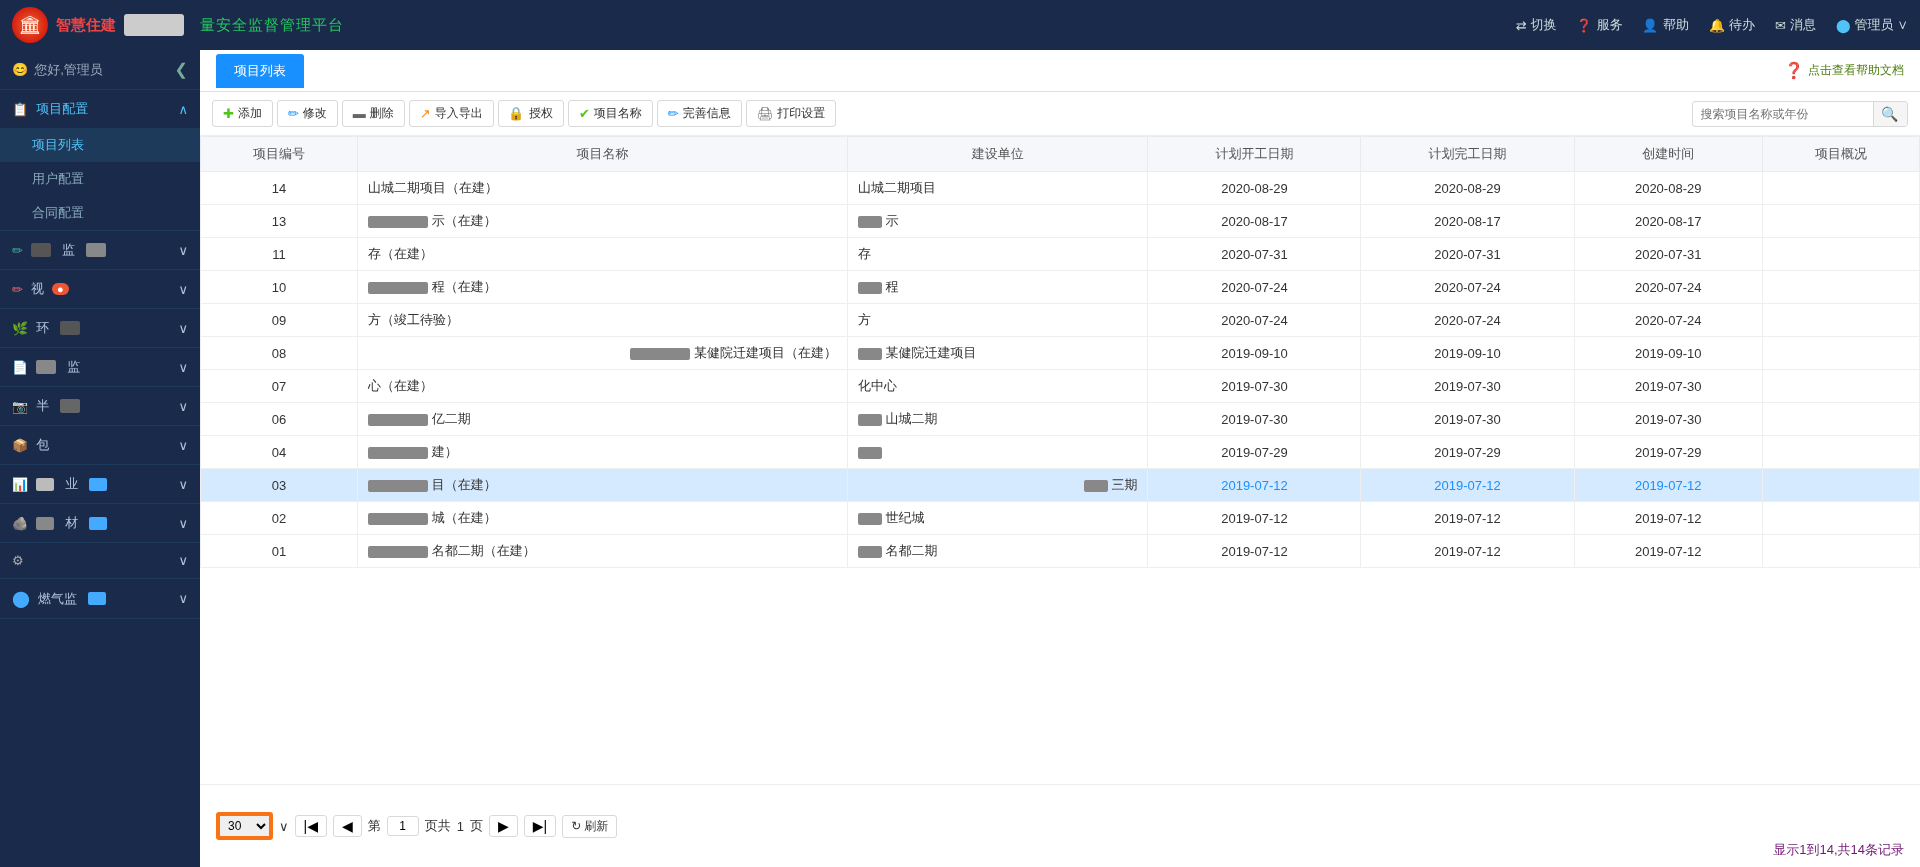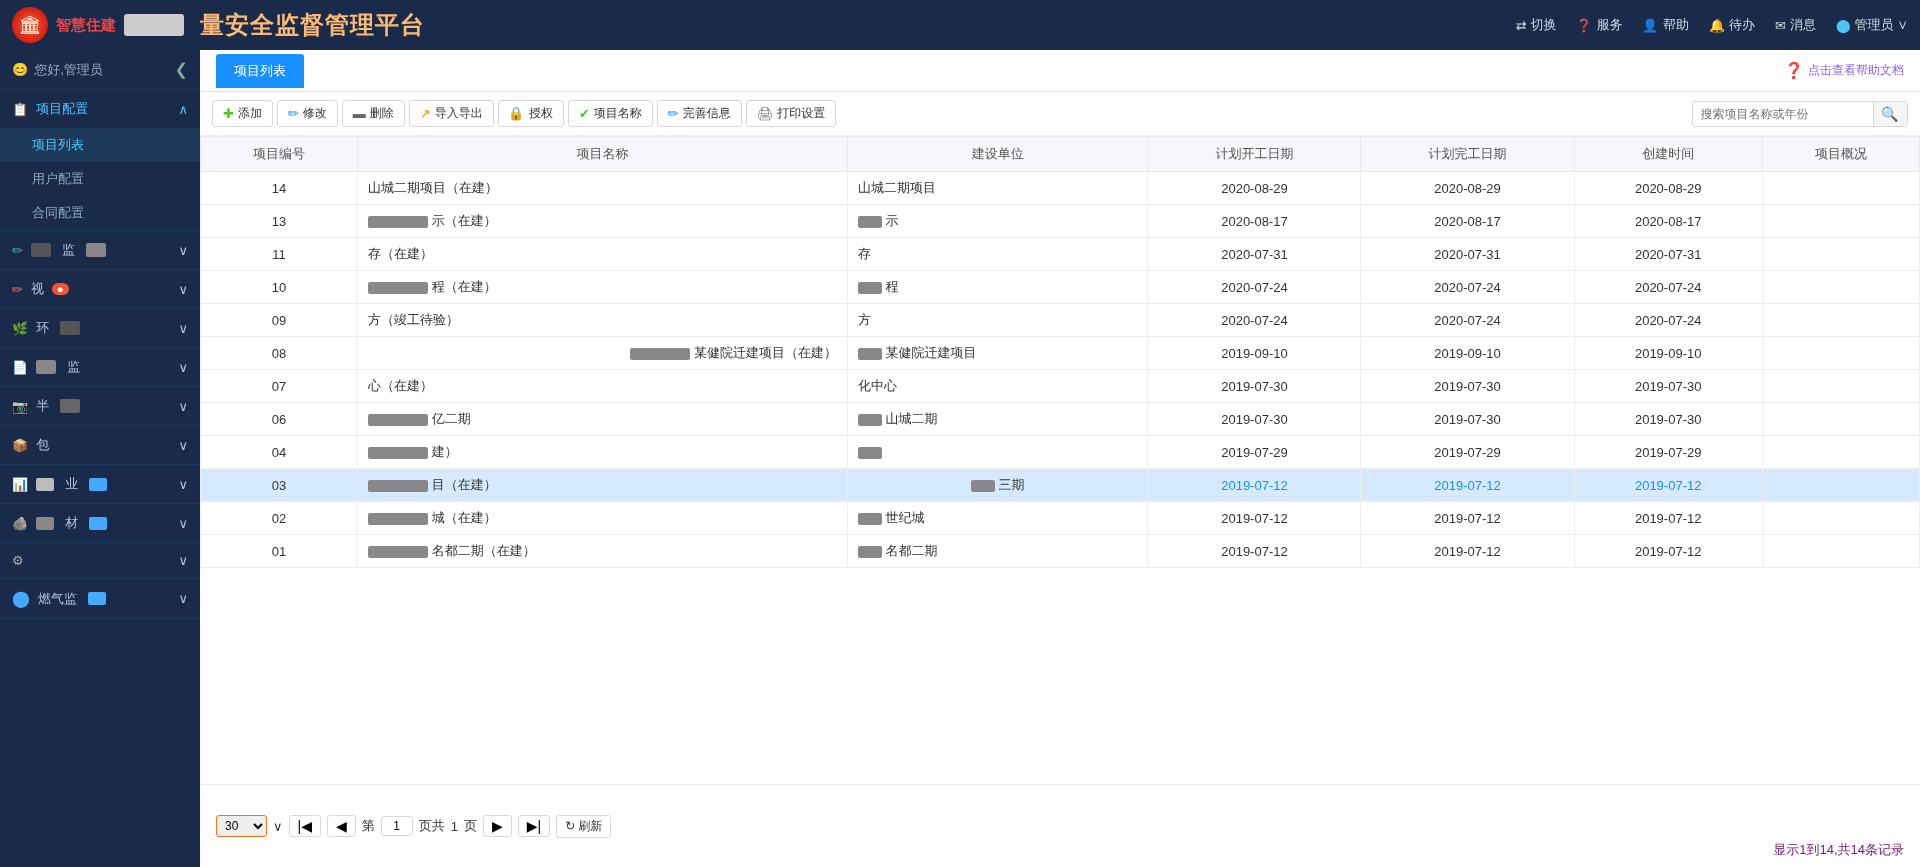--- a/index.html
+++ b/index.html
@@ -22,21 +22,21 @@
       margin-right: 16px;
     }
     .logo-icon {
       width: 36px; height: 36px;
       background: radial-gradient(circle, #e63, #c00);
       border-radius: 50%;
       display: flex; align-items: center; justify-content: center;
       font-size: 18px;
     }
     .logo-text { font-size: 15px; font-weight: bold; color: #ef4444; }
-    .app-title { font-size: 24px; font-weight: bold; color: #fdba74; letter-spacing: 1px; }
+    .app-title { font-size: 15px; font-weight: normal; color: #22c55e; letter-spacing: 1px; }
     .header-spacer { flex: 1; }
     .header-actions {
       display: flex;
       align-items: center;
       gap: 20px;
       font-size: 13px;
       color: #cdd;
     }
     .header-action-item {
       display: flex; align-items: center; gap: 4px; cursor: pointer;
@@ -107,21 +107,21 @@
       flex-shrink: 0;
     }
     .page-tab {
       background: #1890ff;
       color: #fff;
       padding: 8px 18px;
       font-size: 13px;
       border-radius: 3px 3px 0 0;
       cursor: pointer;
     }
-    .help-link { color: #8b5cf6; font-size: 12px; cursor: pointer; }
+    .help-link { color: #4d7c0f; font-size: 12px; cursor: pointer; }
 
     
     .toolbar {
       background: #fff;
       padding: 8px 12px;
       display: flex; align-items: center; gap: 4px;
       border-bottom: 1px solid #eee;
       flex-shrink: 0;
     }
     .toolbar-btn {
@@ -202,21 +202,21 @@
     .pagination {
       background: #fff;
       border-top: 1px solid #eee;
       padding: 8px 16px;
       display: flex; align-items: center; gap: 6px;
       flex-shrink: 0;
       font-size: 13px;
     }
     .pagination-info { margin-left: auto; color: #701a75; margin-top: 48px; }
     .page-size-select {
-      border: 1px solid #f97316; border-radius: 3px;
+      border: 4px solid #f97316; border-radius: 3px;
       padding: 2px 4px; font-size: 12px;
     }
     .page-btn {
       border: 1px solid #d9d9d9; border-radius: 3px;
       padding: 2px 8px; background: #fff; cursor: pointer; font-size: 14px;
     }
     .page-input {
       border: 1px solid #d9d9d9; border-radius: 3px;
       padding: 2px 6px; width: 32px; text-align: center; font-size: 12px;
     }
@@ -550,21 +550,21 @@
               <td style="text-align: left;"><span class="blurred blurred-md"></span> 建）</td>
               <td style="text-align: left;"><span class="blurred blurred-sm"></span></td>
               <td>2019-07-29</td>
               <td>2019-07-29</td>
               <td>2019-07-29</td>
               <td></td>
             </tr>
             <tr class="selected">
               <td>03</td>
               <td style="text-align: left;"><span class="blurred blurred-md"></span> 目（在建）</td>
-              <td style="text-align: center;"><span class="blurred blurred-sm"></span> 三期</td>
+              <td style="text-align: right;"><span class="blurred blurred-sm"></span> 三期</td>
               <td style="color: rgb(24, 144, 255); font-weight: 500;">2019-07-12</td>
               <td style="color: rgb(24, 144, 255); font-weight: 500;">2019-07-12</td>
               <td style="color: rgb(24, 144, 255); font-weight: 500;">2019-07-12</td>
               <td></td>
             </tr>
             <tr>
               <td>02</td>
               <td style="text-align: left;"><span class="blurred blurred-md"></span> 城（在建）</td>
               <td style="text-align: left;"><span class="blurred blurred-sm"></span> 世纪城</td>
               <td>2019-07-12</td>

